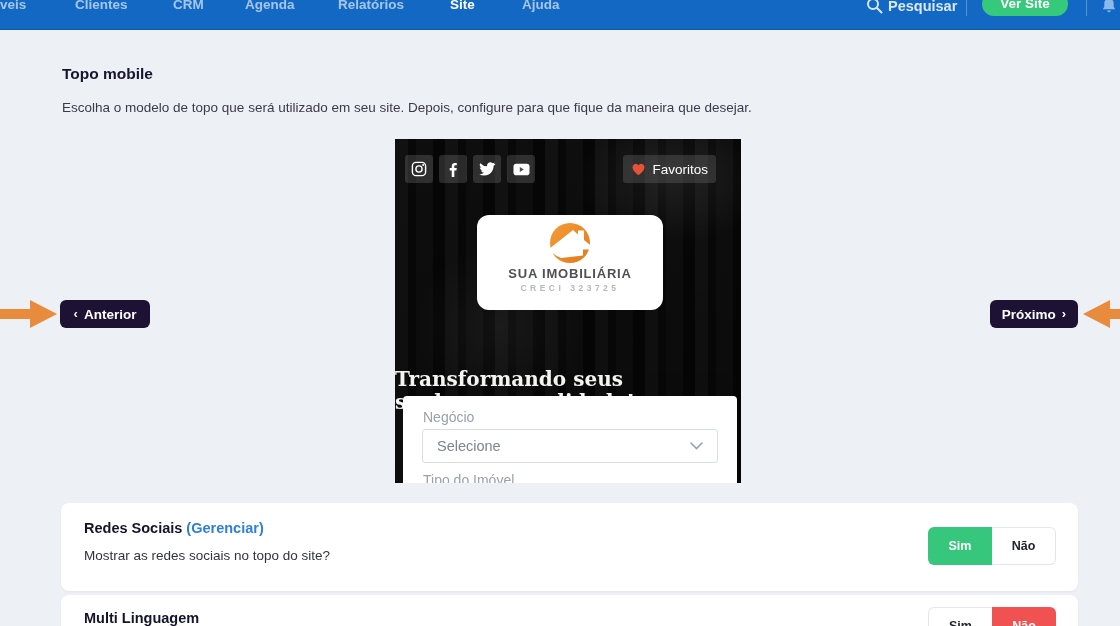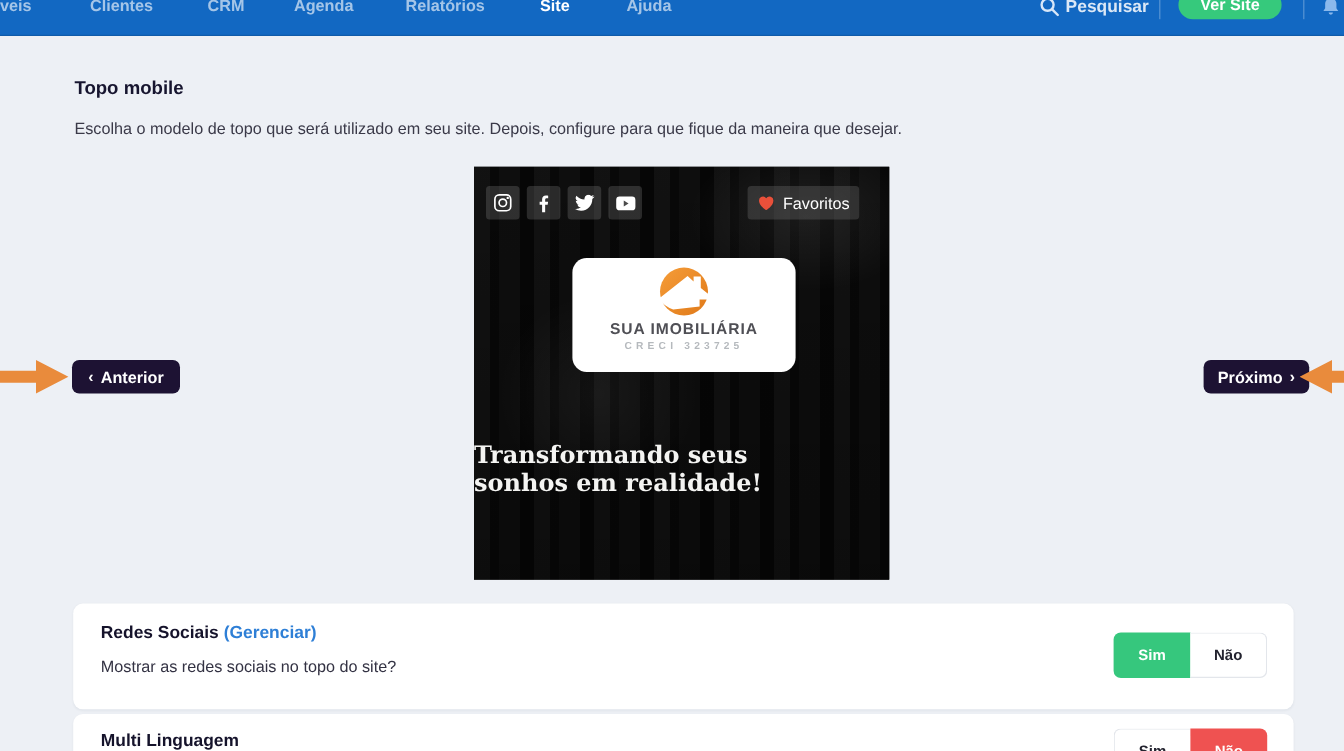--- a/index.html
+++ b/index.html
@@ -56,21 +56,21 @@
   .form-select { position:absolute; left:19px; top:33px; width:296px; height:34px; background:#fff;
                  border:1px solid #D9DEE3; border-radius:3px; display:flex; align-items:center;
                  padding:0 14px; justify-content:space-between; }
   .form-select-value { font-size:14.5px; color:#7A8590; }
 
   
   .carousel-btn { position:absolute; top:300px; height:28px; background:#1D1233; border:none; border-radius:6px;
                   color:#fff; font-weight:bold; font-size:13.5px; font-family:"Liberation Sans",sans-serif;
                   cursor:pointer; display:flex; align-items:center; justify-content:center; gap:6px; }
   .prev-btn { left:60px; width:90px; }
-  .next-btn { left:990px; width:88px;margin-left:13px; }
+  .next-btn { left:990px; width:88px; }
   .chev { font-size:13px; font-weight:bold; position:relative; top:-0.5px; }
   .annot-arrow { position:absolute; top:297px; }
 
   
   .card { position:absolute; left:61px; width:1017px; background:#fff; border-radius:8px;
           box-shadow:0 1px 2px rgba(20,30,60,.05); }
   .card1 { top:503px; height:88px; }
   .card2 { top:595px; height:60px; }
   .row-title { position:absolute; left:23px; font-size:14.5px; font-weight:bold; color:#15132B; }
   .row-title .link { color:#2E7FD6; font-weight:bold; cursor:pointer; }
@@ -165,20 +165,30 @@
           </defs>
         <circle cx="23" cy="21" r="20" fill="url(#lg1)"></circle>
         <path fill="#fff" d="M2 27 L26 8 L31 12.5 L31 8.5 L37 8.5 L37 18 L44.5 24 L45 27.5 L36 27.5 L36 33.5 L14 36 Q6 33 2 27 Z"></path>
       </svg>
       <div class="logo-name">SUA IMOBILIÁRIA</div>
       <div class="logo-creci">CRECI 323725</div>
     </div>
 
     <div class="tagline"><span>Transformando seus sonhos em realidade!</span></div>
 
+    <div class="form-panel">
+      <div class="form-label l1">Negócio</div>
+      <div class="form-select">
+        <span class="form-select-value">Selecione</span>
+        <svg width="13" height="8" viewBox="0 0 13 8">
+            <path d="M1 1l5.5 5.5L12 1" fill="none" stroke="#98A2AC" stroke-width="1.6" stroke-linecap="round"></path>
+          </svg>
+      </div>
+      <div class="form-label l2">Tipo do Imóvel</div>
+    </div>
   </div>
 
   <button class="carousel-btn prev-btn">
     <span class="chev">‹</span>
     <span>Anterior</span>
   </button>
   <button class="carousel-btn next-btn">
     <span>Próximo</span>
     <span class="chev">›</span>
   </button>

